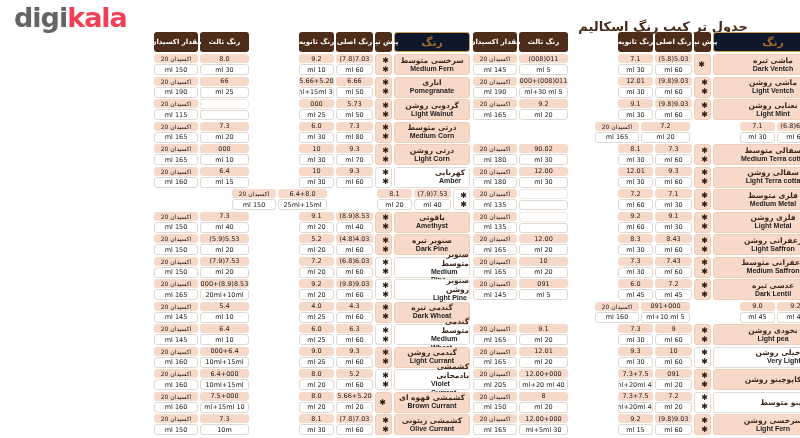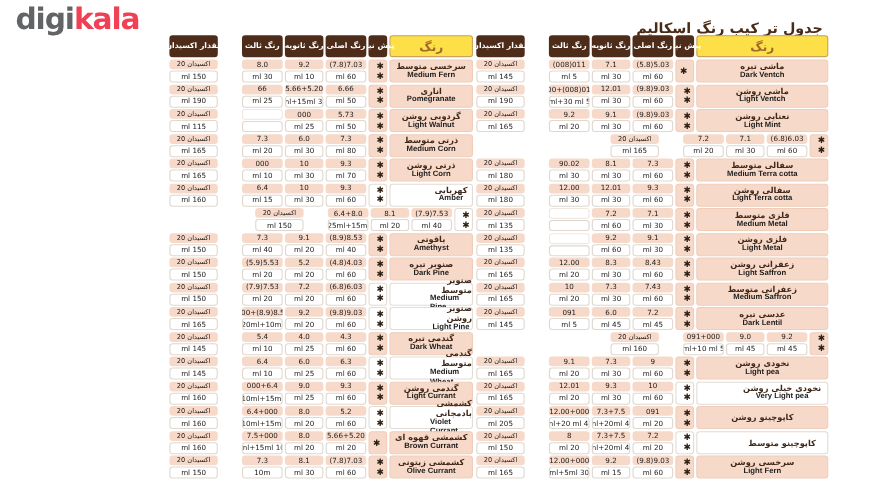--- a/index.html
+++ b/index.html
@@ -13,27 +13,27 @@
   .logo .digi{color:#636466;}
   .logo .kala{color:#ef4056;}
   
   .title{position:absolute;right:52px;top:19px;font-size:13px;font-weight:bold;color:#4a2b16;direction:rtl;}
   
   .tables{position:absolute;top:32px;left:154px;display:flex;gap:3px;direction:rtl;}
   .half{display:flex;flex-direction:column;}
   .hrow{display:flex;gap:2px;margin-bottom:2px;direction:rtl;}
   .hdr{background:#4e2c1a;color:#ffffff;font-size:7px;font-weight:bold;border-radius:3px;
        display:flex;align-items:center;justify-content:center;height:20px;white-space:nowrap;}
-  .hdr-name{background:#fde047;color:#a06a2c;border:1px solid #c8a25e;font-size:11px;box-sizing:border-box;}
+  .hdr-name{background:#0f172a;color:#a06a2c;border:1px solid #c8a25e;font-size:11px;box-sizing:border-box;}
   
   .c-name{width:120px;}
   .c-stars{width:17px;}
   .c-main{width:37px;}
-  .c-second{width:35px;}
-  .c-third{width:37px;margin-left:20px;}
+  .c-second{width:35px;margin-left:48px;}
+  .c-third{width:49px;}
   .c-ox{width:44px;}
   .half-left .c-name{width:76px;}
   
   .row{display:flex;gap:2px;margin-bottom:1.5px;height:21px;direction:rtl;}
   .cell{border-radius:3px;box-sizing:border-box;}
   .name-cell{background:#f7d9c9;display:flex;flex-direction:column;align-items:center;justify-content:center;
              line-height:1.2;border:1px solid #f0cdb9;font-weight:bold;}
   .name-cell.white{background:#ffffff;border:1px solid #e3dcd4;padding-left:36px;}
   .fa-name{font-size:7.5px;color:#40291a;direction:rtl;}
   .en-name{font-size:7px;color:#1d1d1d;font-family:"Liberation Sans", sans-serif;direction:ltr;}

